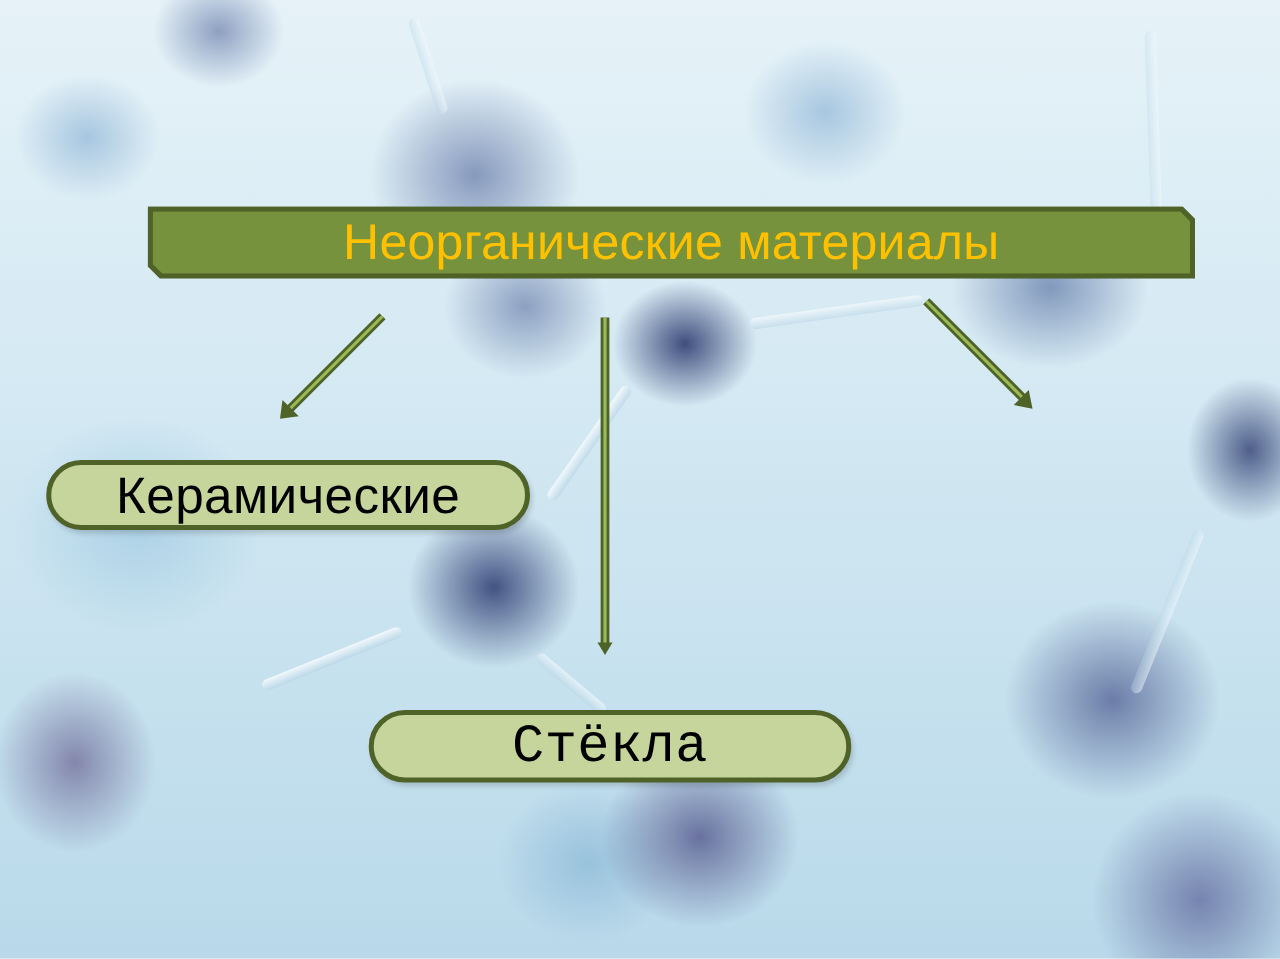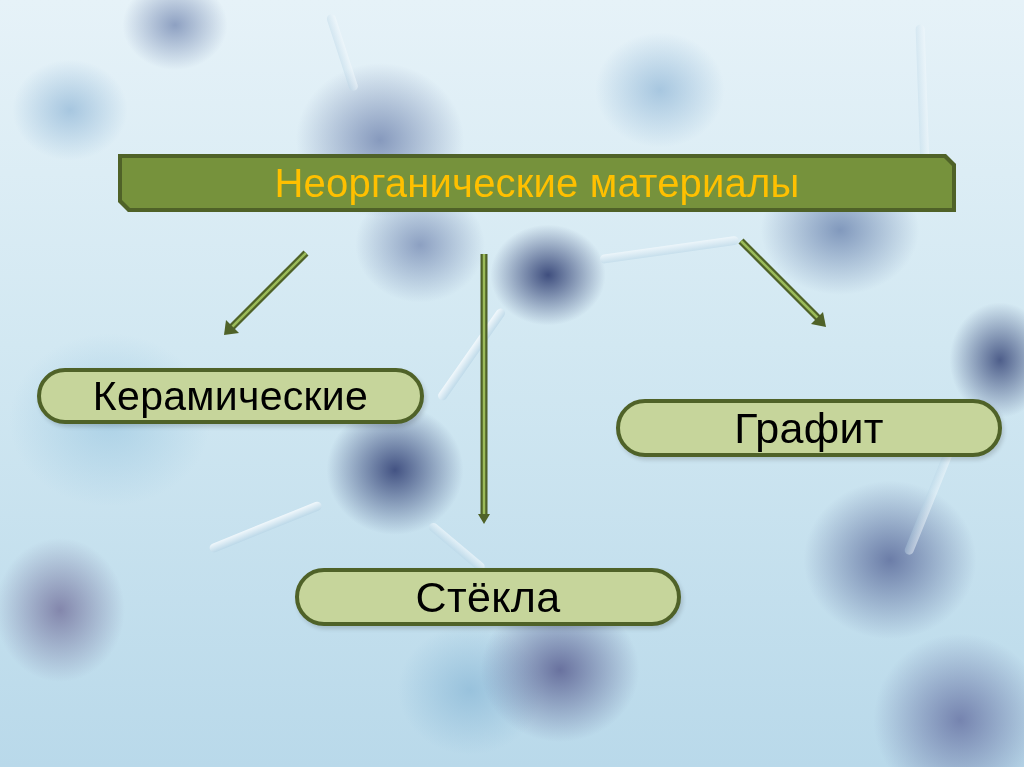--- a/index.html
+++ b/index.html
@@ -57,21 +57,21 @@
       box-shadow: 2px 3px 4px rgba(0,0,0,0.15);
     }
     .node .label {
       font-size: 41px;
       letter-spacing: 0.3px;
       line-height: 1;
     }
     .title-banner {
       position: absolute;
       left: 118px;
-      top: 154px;
+      top: 165px;
       width: 838px;
       height: 58px;
       background: #4f6228;
       clip-path: polygon(0 0, calc(100% - 10px) 0, 100% 10px, 100% 100%, 10px 100%, 0 calc(100% - 10px));
       box-shadow: 2px 3px 4px rgba(0,0,0,0.2);
     }
     .title-inner {
       position: absolute;
       left: 4px; top: 4px; right: 4px; bottom: 4px;
       background: #76923c;
@@ -128,21 +128,18 @@
       <line x1="741" y1="241" x2="818" y2="318" stroke="#4f6228" stroke-width="7"></line>
       <line x1="741" y1="241" x2="818" y2="318" stroke="#9bbb59" stroke-width="2.5"></line>
       <polygon points="826,327 811,324 823,312" fill="#4f6228"></polygon>
     </g>
   </svg>
 
   <div class="node" style="left:37px;top:368px;width:387px;height:56px;border-radius:28px / 28px;text-align:right;">
     <span class="label">Керамические</span>
   </div>
 
-  <div class="node" style="left:616px;top:399px;width:386px;height:58px;border-radius:29px / 29px;">
-    <span class="label" style="font-size:43px;">Графит</span>
-  </div>
 
   <div class="node" style="left:295px;top:568px;width:386px;height:58px;border-radius:29px / 29px;">
-    <span class="label" style="font-size:43px;">Стёкла</span>
+    <span class="label" style="font-size:43px;font-family:Liberation Mono, monospace;">Стёкла</span>
   </div>
 
 </div>
 
 </body></html>

